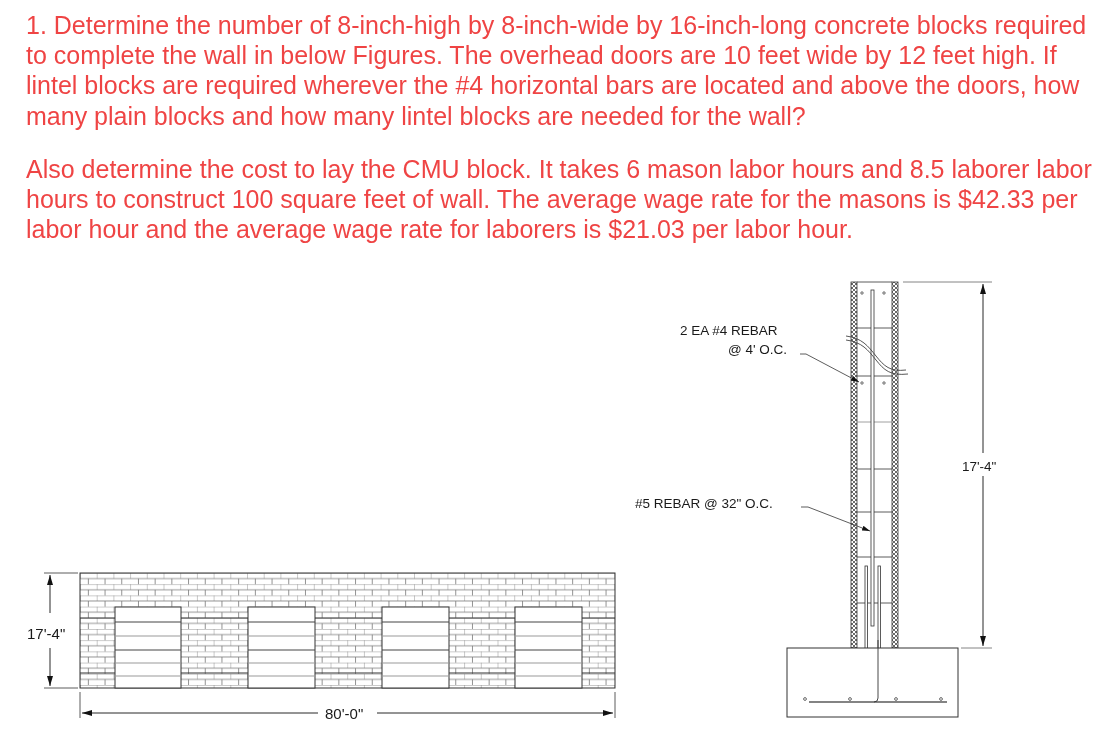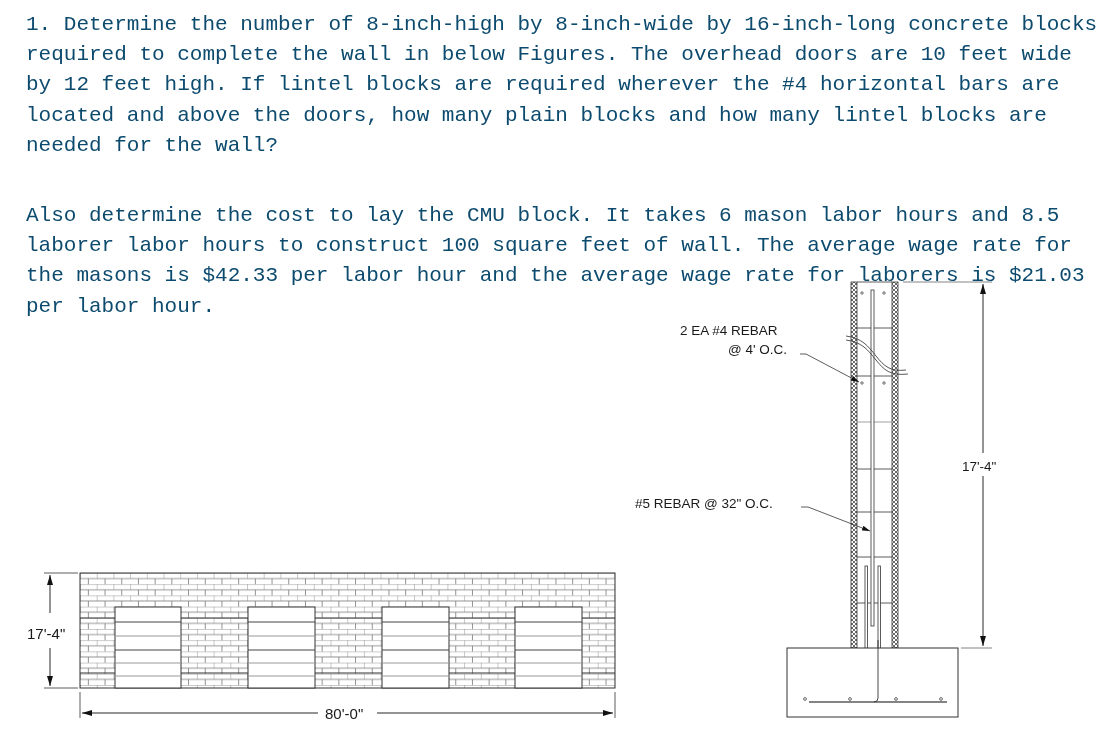--- a/index.html
+++ b/index.html
@@ -1,23 +1,23 @@
 <!DOCTYPE html>
 <html><head>
   <meta charset="utf-8">
   <style>
     html, body { margin: 0; padding: 0; background: #ffffff; }
     body { width: 1118px; height: 743px; position: relative; overflow: hidden; }
     .problem {
       position: absolute; left: 26px; top: 10px; width: 1080px;
-      font-family: Liberation Mono, monospace; font-size: 21px; line-height: 30.2px;
-      color: #0c4a6e;
+      font-family: Liberation Sans, sans-serif; font-size: 25px; line-height: 30.2px;
+      color: #ef4444;
     }
     .problem p { margin: 0; }
-    .problem p.p2 { margin-top: 40px; }
+    .problem p.p2 { margin-top: 23px; }
     svg.fig { position: absolute; left: 0; top: 0; }
     .lbl { font-family: "Liberation Sans", sans-serif; fill: #1a1a1a; }
   </style>
 </head>
 <body>
 
 <div class="problem">
   <p>1. Determine the number of 8-inch-high by 8-inch-wide by 16-inch-long concrete blocks required to complete the wall in below Figures. The overhead doors are 10 feet wide by 12 feet high. If lintel blocks are required wherever the #4 horizontal bars are located and above the doors, how many plain blocks and how many lintel blocks are needed for the wall?</p>
   <p class="p2">Also determine the cost to lay the CMU block. It takes 6 mason labor hours and 8.5 laborer labor hours to construct 100 square feet of wall. The average wage rate for the masons is $42.33 per labor hour and the average wage rate for laborers is $21.03 per labor hour.</p>
 </div>

